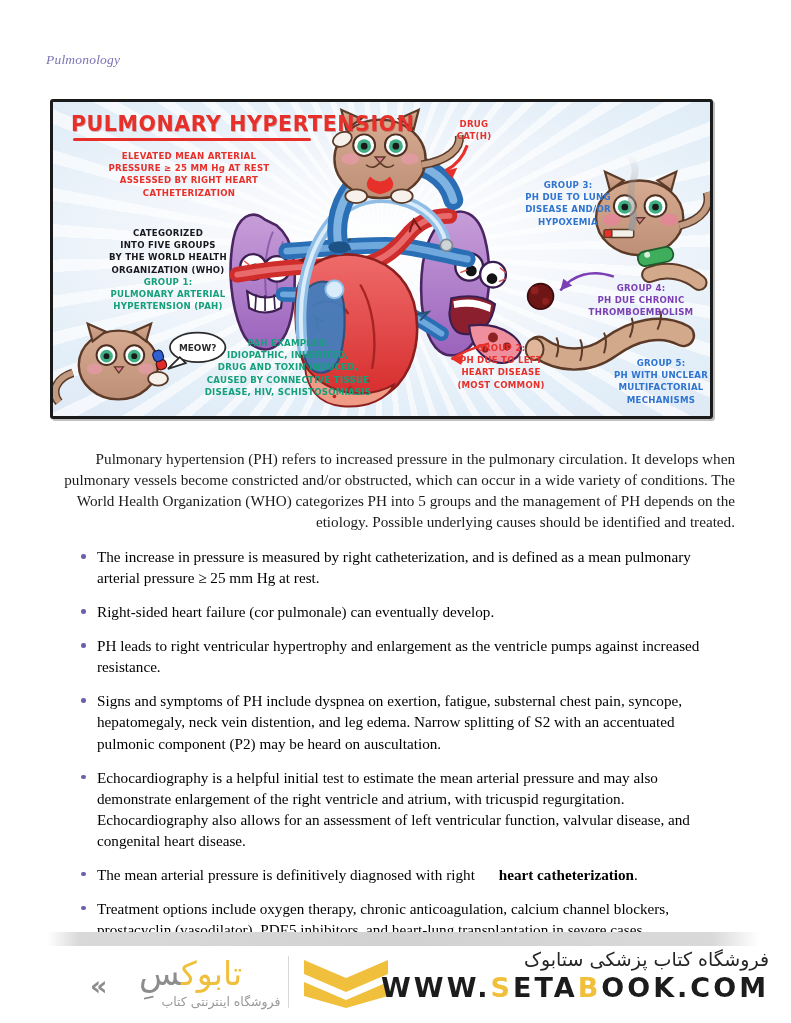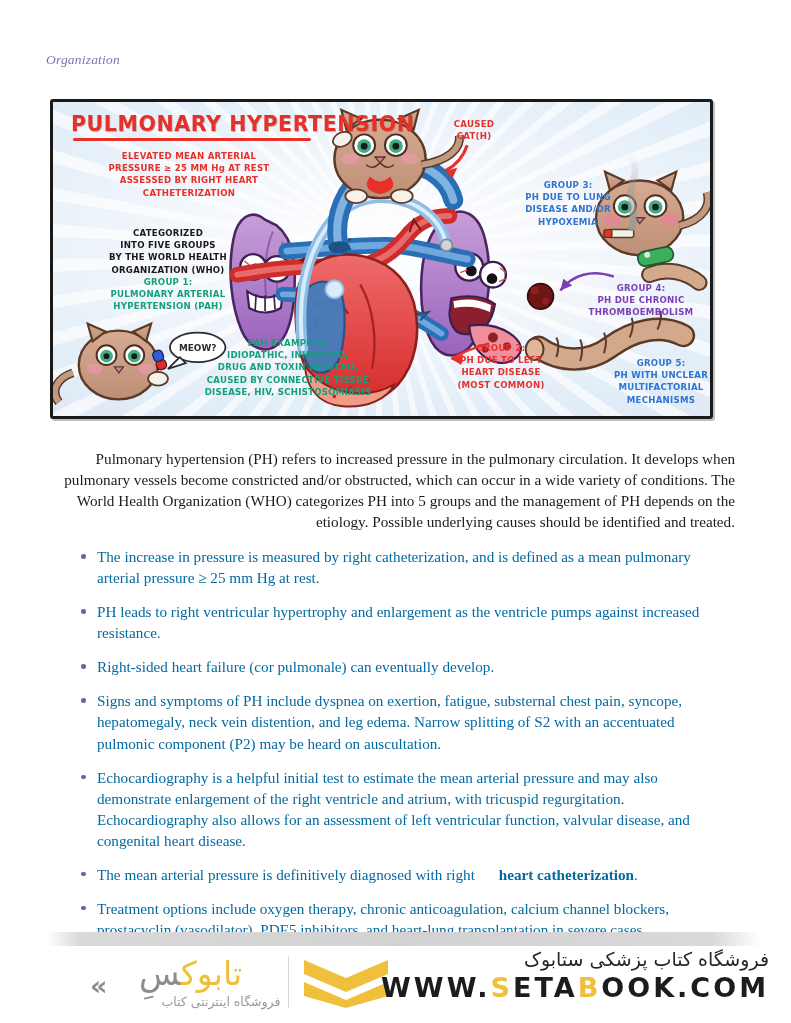--- a/index.html
+++ b/index.html
@@ -117,21 +117,21 @@
     list-style: none;
     margin: 0;
     padding: 0;
   }
   ul.bullets > li {
     position: relative;
     padding-left: 37px;
     margin-bottom: 13px;
     font-size: 15.2px;
     line-height: 1.385;
-    color: #0369a1;
+    color: #000000;
   }
   ul.bullets > li::before {
     content: "";
     position: absolute;
     left: 21px;
     top: 8px;
     width: 4.5px;
     height: 4.5px;
     border-radius: 50%;
     background: #6f5fa8;
@@ -234,21 +234,21 @@
     font-weight: bold;
     color: #1c1c1c;
     letter-spacing: 3px;
     white-space: nowrap;
   }
   .site-url .gold { color: #f0bf3c; }
 </style>
 </head>
 <body>
 
-<div class="running-header">Organization</div>
+<div class="running-header">Pulmonology</div>
 
 <div class="figure">
   <div class="rays"></div>
 
   <svg class="fig-svg" viewBox="0 0 663 320" preserveAspectRatio="none">
     <defs>
       <linearGradient id="lungG" x1="0" y1="0" x2="0" y2="1">
         <stop offset="0%" stop-color="#c79ed8"></stop>
         <stop offset="100%" stop-color="#9b63bd"></stop>
       </linearGradient>
@@ -480,21 +480,21 @@
   <div class="cap green cap-g1">GROUP 1:
 PULMONARY ARTERIAL
 HYPERTENSION (PAH)</div>
 
   <div class="cap green cap-pah">PAH EXAMPLES:
 IDIOPATHIC, INHERITED,
 DRUG AND TOXIN INDUCED,
 CAUSED BY CONNECTIVE TISSUE
 DISEASE, HIV, SCHISTOSOMIASIS</div>
 
-  <div class="cap red cap-heartcath">CAUSED
+  <div class="cap red cap-heartcath">DRUG
 CAT(H)</div>
 
 
   <div class="cap blue cap-g3">GROUP 3:
 PH DUE TO LUNG
 DISEASE AND/OR
 HYPOXEMIA</div>
 
   <div class="cap red cap-g2">GROUP 2:
 PH DUE TO LEFT
@@ -509,22 +509,22 @@
 PH WITH UNCLEAR
 MULTIFACTORIAL
 MECHANISMS</div>
 </div>
 
 <div class="body-col">
   <p class="lead">Pulmonary hypertension (PH) refers to increased pressure in the pulmonary circulation. It develops when pulmonary vessels become constricted and/or obstructed, which can occur in a wide variety of conditions. The World Health Organization (WHO) categorizes PH into 5 groups and the management of PH depends on the etiology. Possible underlying causes should be identified and treated.</p>
 
   <ul class="bullets">
     <li><span>The increase in pressure is measured by right catheterization, and is defined as a mean pulmonary arterial pressure ≥ 25 mm Hg at rest.</span></li>
+    <li><span>Right-sided heart failure (cor pulmonale) can eventually develop.</span></li>
     <li><span>PH leads to right ventricular hypertrophy and enlargement as the ventricle pumps against increased resistance.</span></li>
-    <li><span>Right-sided heart failure (cor pulmonale) can eventually develop.</span></li>
     <li><span>Signs and symptoms of PH include dyspnea on exertion, fatigue, substernal chest pain, syncope, hepatomegaly, neck vein distention, and leg edema. Narrow splitting of S2 with an accentuated pulmonic component (P2) may be heard on auscultation.</span></li>
     <li><span>Echocardiography is a helpful initial test to estimate the mean arterial pressure and may also demonstrate enlargement of the right ventricle and atrium, with tricuspid regurgitation. Echocardiography also allows for an assessment of left ventricular function, valvular disease, and congenital heart disease.</span></li>
     <li><span>The mean arterial pressure is definitively diagnosed with right </span><b>heart catheterization</b><span>.</span></li>
     <li><span>Treatment options include oxygen therapy, chronic anticoagulation, calcium channel blockers, prostacyclin (vasodilator), PDE5 inhibitors, and heart-lung transplantation in severe cases.</span></li>
   </ul>
 </div>
 
 <div class="footer-band"></div>
 
 <div class="footer">

